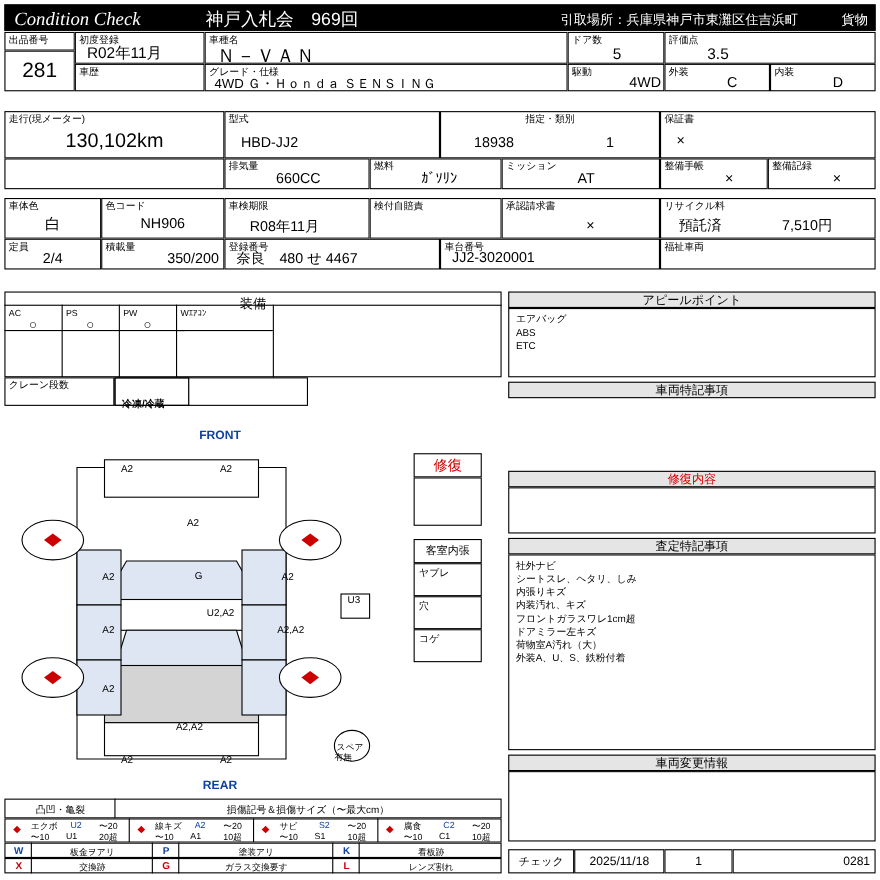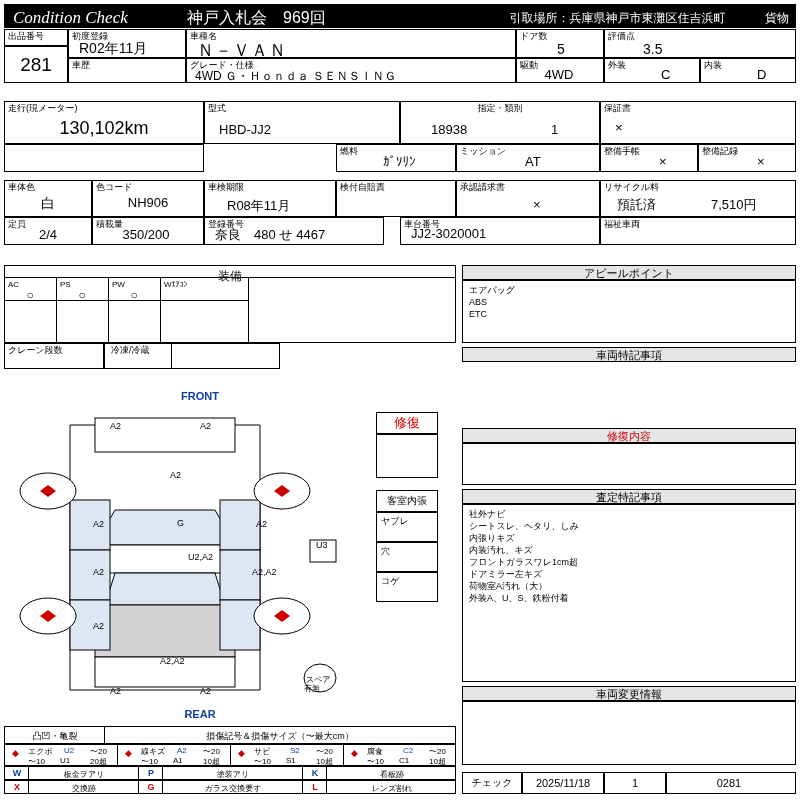--- a/index.html
+++ b/index.html
@@ -11,21 +11,21 @@
     color:#000;
     position:relative;
     overflow:hidden;
   }
   .sheet{position:absolute;left:0;top:0;width:800px;height:800px;box-sizing:border-box;}
   .abs{position:absolute;box-sizing:border-box;}
   .bx{position:absolute;box-sizing:border-box;border:1px solid #000;background:#fff;}
   .lbl{font-size:9px;line-height:10px;}
   .val{font-size:13px;line-height:15px;}
   .ctr{text-align:center;}
-  .rgt{text-align:center;}
+  .rgt{text-align:right;}
   .midctr{display:flex;align-items:center;justify-content:center;}
   .hdrbar{background:#000;color:#fff;}
   .sec-title{background:#e5e5e5;border:1px solid #000;text-align:center;font-size:11px;line-height:14px;box-sizing:border-box;}
   .red{color:#d00000;}
   .blue{color:#1040a0;}
   .small{font-size:9px;}
   .tiny{font-size:8px;}
   .cellpad{padding:1px 3px;}
 </style>
 </head>
@@ -102,20 +102,24 @@
   <div class="bx" style="left:400px;top:101px;width:200px;height:43px;text-align:center;">
     <div class="lbl cellpad">指定・類別</div>
     <div class="abs" style="left:30px;top:20px;font-size:13px;">18938</div>
     <div class="abs" style="left:150px;top:20px;font-size:13px;">1</div>
   </div>
   <div class="bx" style="left:600px;top:101px;width:196px;height:43px;">
     <div class="lbl cellpad">保証書</div>
     <div class="abs" style="left:14px;top:18px;font-size:13px;">×</div>
   </div>
 
+  <div class="bx" style="left:204px;top:144px;width:132px;height:28px;">
+    <div class="lbl cellpad">排気量</div>
+    <div class="abs" style="left:46px;top:9px;font-size:13px;">660CC</div>
+  </div>
   <div class="bx" style="left:336px;top:144px;width:120px;height:28px;">
     <div class="lbl cellpad">燃料</div>
     <div class="abs" style="left:46px;top:9px;font-size:13px;">ｶﾞｿﾘﾝ</div>
   </div>
   <div class="bx" style="left:456px;top:144px;width:144px;height:28px;">
     <div class="lbl cellpad">ミッション</div>
     <div class="abs" style="left:68px;top:9px;font-size:13px;">AT</div>
   </div>
   <div class="bx" style="left:600px;top:144px;width:98px;height:28px;">
     <div class="lbl cellpad">整備手帳</div>
@@ -153,21 +157,21 @@
   </div>
 
   <div class="bx" style="left:4px;top:217px;width:88px;height:28px;">
     <div class="lbl cellpad">定員</div>
     <div class="abs ctr" style="left:0;top:9px;width:86px;font-size:13px;">2/4</div>
   </div>
   <div class="bx" style="left:92px;top:217px;width:112px;height:28px;">
     <div class="lbl cellpad">積載量</div>
     <div class="abs rgt" style="left:0;top:9px;width:106px;font-size:13px;">350/200</div>
   </div>
-  <div class="bx" style="left:204px;top:217px;width:180px;height:28px;">
+  <div class="bx" style="left:204px;top:217px;width:196px;height:28px;">
     <div class="lbl cellpad">登録番号</div>
     <div class="abs" style="left:10px;top:8px;font-size:13px;">奈良　480 せ 4467</div>
   </div>
   <div class="bx" style="left:400px;top:217px;width:200px;height:28px;">
     <div class="lbl cellpad">車台番号</div>
     <div class="abs" style="left:10px;top:8px;font-size:13px;">JJ2-3020001</div>
   </div>
   <div class="bx" style="left:600px;top:217px;width:196px;height:28px;">
     <div class="lbl cellpad">福祉車両</div>
     <div class="abs" style="left:80px;top:8px;font-size:13px;"></div>
@@ -195,21 +199,21 @@
   <div class="abs ctr" style="left:160px;top:288px;width:88px;font-size:12px;"></div>
 
   <div class="bx" style="left:4px;top:343px;width:100px;height:26px;">
     <div class="lbl cellpad">クレーン段数</div>
   </div>
   <div class="bx" style="left:104px;top:343px;width:68px;height:26px;">
     <div class="abs small" style="left:4px;top:7px;"></div>
   </div>
   <div class="bx" style="left:104px;top:343px;width:68px;height:26px;border:1px solid #000;"></div>
   <div class="bx" style="left:104px;top:343px;width:176px;height:26px;border:1px solid #000;background:transparent;">
-    <div class="abs lbl" style="left:6px;top:1px;">冷凍/冷蔵</div>
+    <div class="abs lbl" style="left:6px;top:18px;font-weight:bold;">冷凍/冷蔵</div>
   </div>
 
   <div class="sec-title abs" style="left:462px;top:265px;width:334px;height:15px;">アピールポイント</div>
   <div class="bx" style="left:462px;top:280px;width:334px;height:63px;">
     <div class="abs small" style="left:6px;top:3px;line-height:12px;">エアバッグ</div>
     <div class="abs small" style="left:6px;top:15px;line-height:12px;">ABS</div>
     <div class="abs small" style="left:6px;top:27px;line-height:12px;">ETC</div>
   </div>
 
   <div class="sec-title abs" style="left:462px;top:347px;width:334px;height:15px;">車両特記事項</div>

